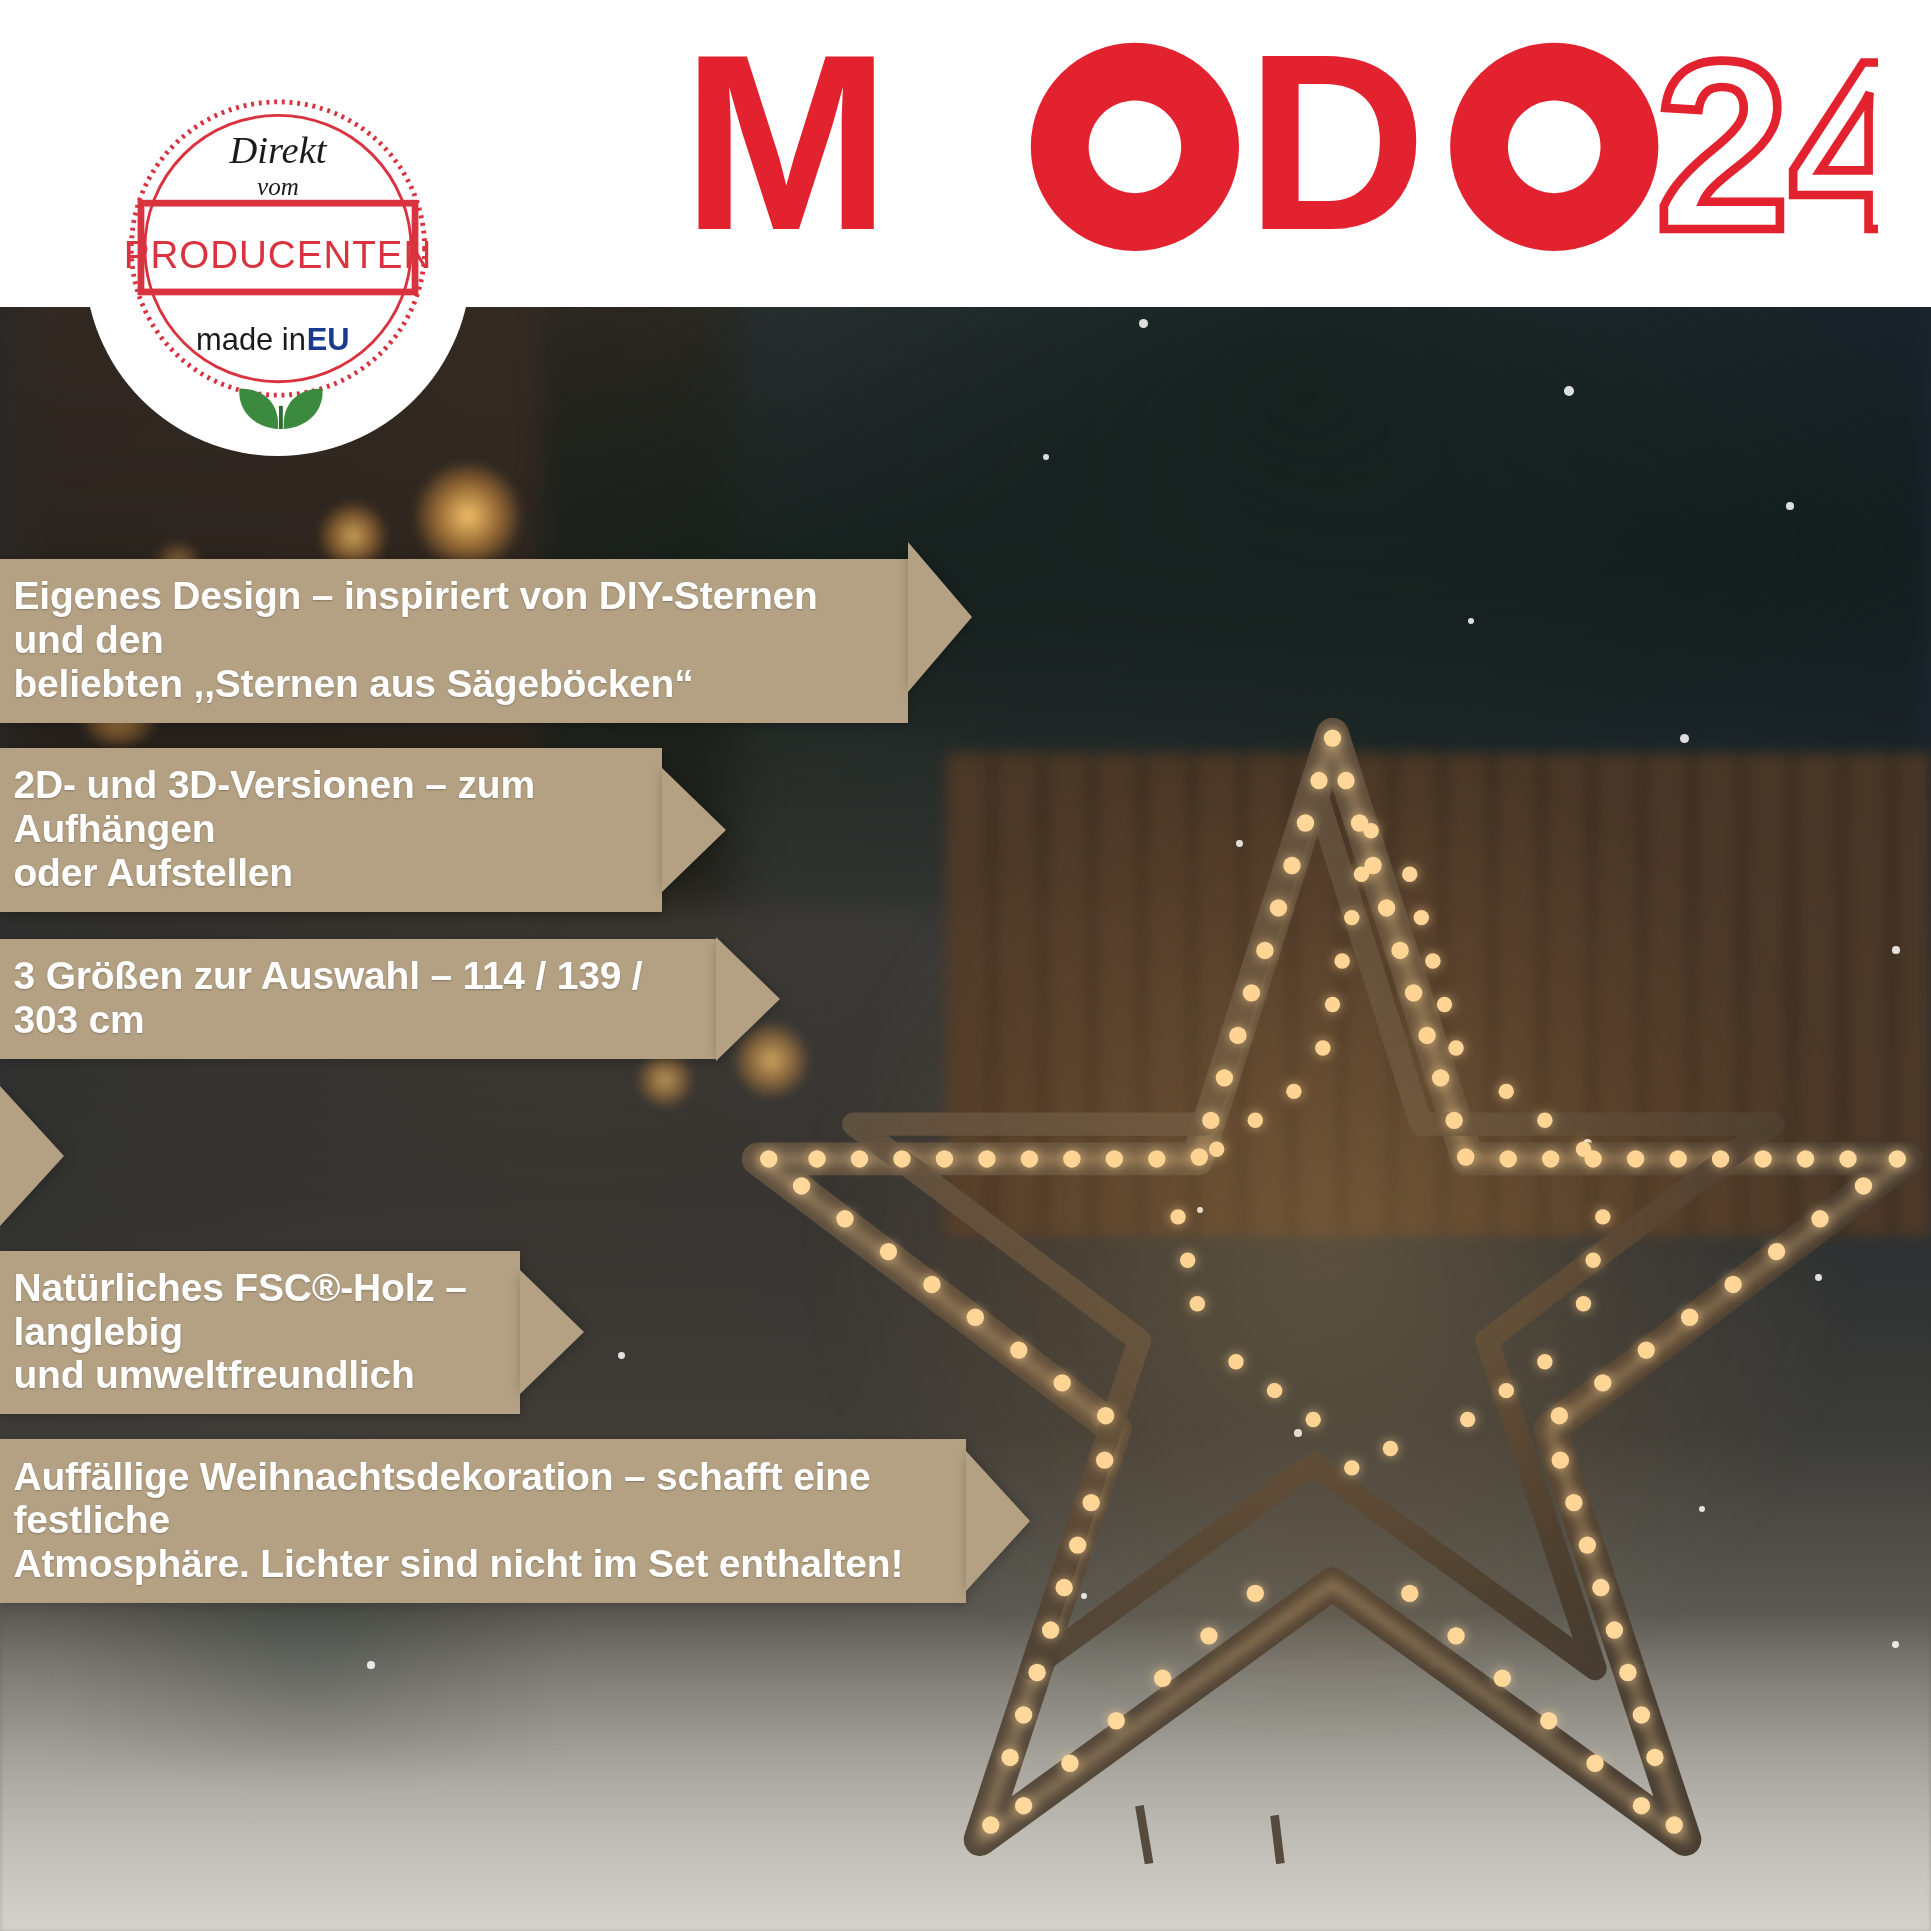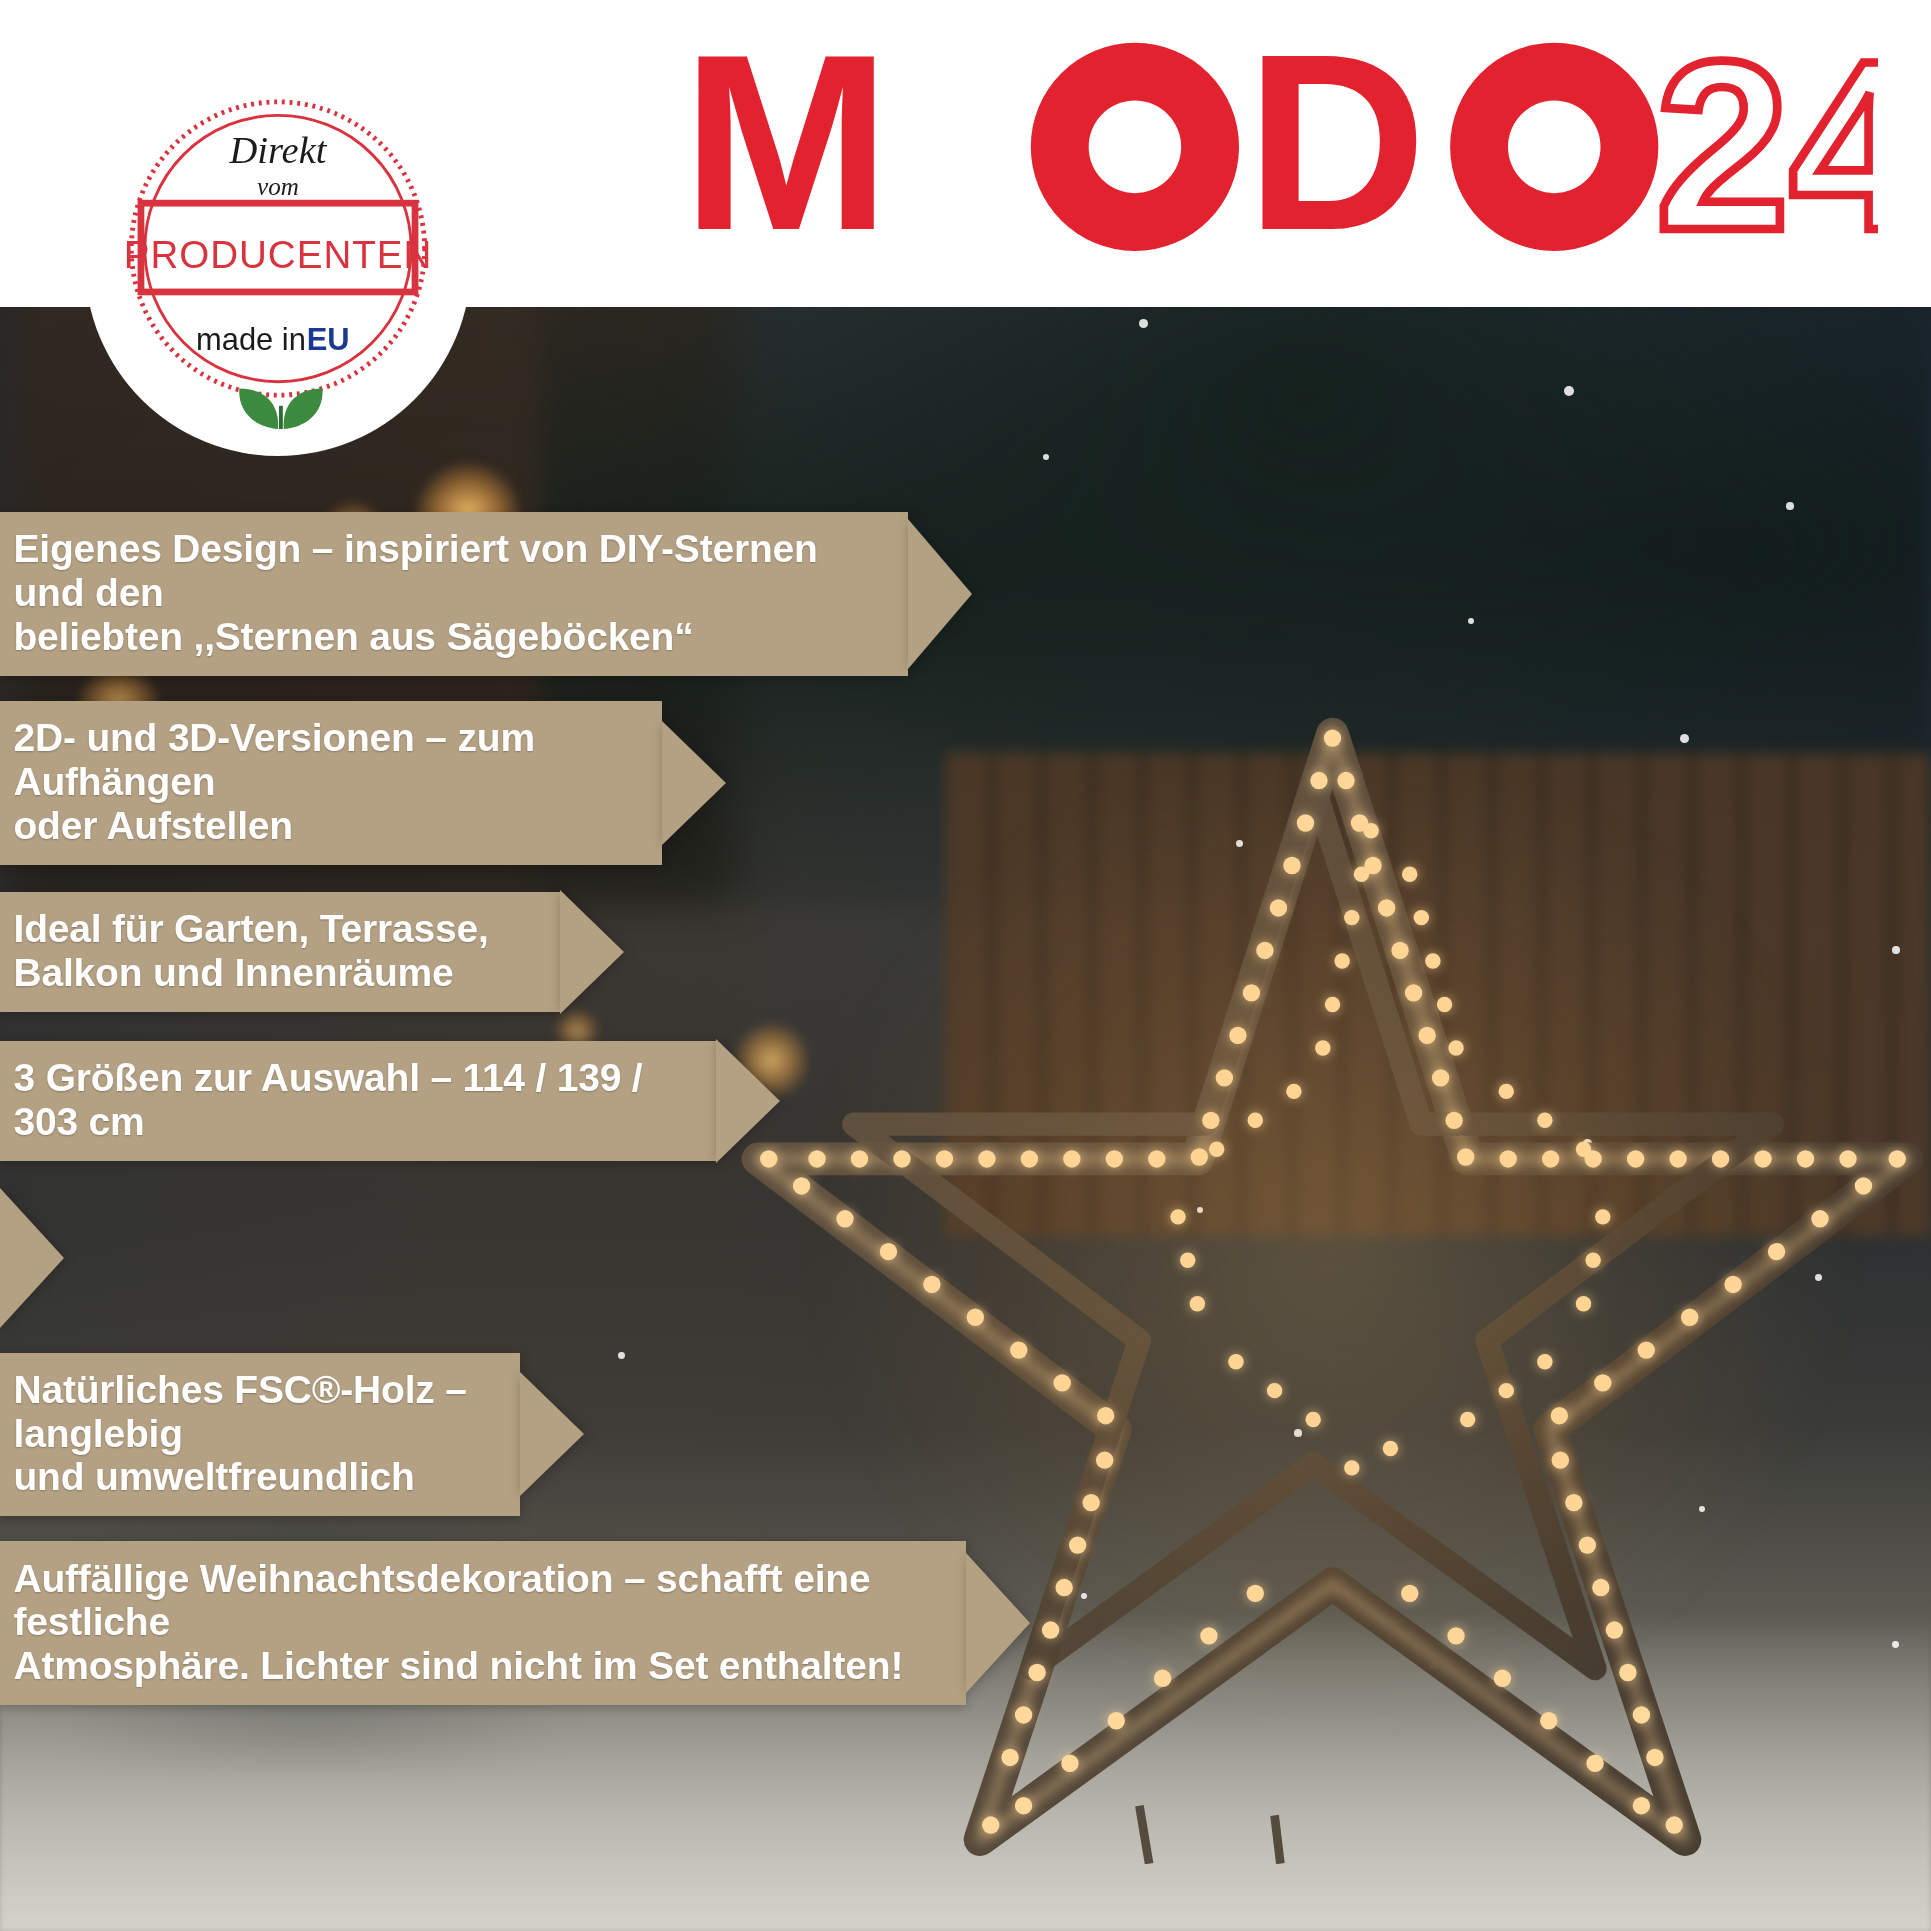--- a/index.html
+++ b/index.html
@@ -170,21 +170,21 @@
     filter: drop-shadow(1.9px 1.9px 5.8px rgba(0,0,0,0.25));
   }
   .arrow-text {
     font-size: 39px;
     line-height: 1.12;
     font-weight: bold;
     letter-spacing: -0.2px;
     text-shadow: 0 1px 1.9px rgba(0,0,0,0.25);
     white-space: pre-line;
   }
-  .w1 .arrow-body { width: 908px; }
+  .w1 .arrow-body { width: 908px; margin-top: 47px; }
   .w1 .arrow-tip  { border-top-width: 75px; border-bottom-width: 75px; }
   .w2 .arrow-body { width: 830px; }
   .w3 .arrow-body { width: 662px; }
   .w4 .arrow-body { width: 560px; }
   .w5 .arrow-body { width: 716px; }
   .w6 .arrow-body { width: 716px; }
   .w7 .arrow-body { width: 520px; }
   .w8 .arrow-body { width: 966px; }
 
   .w1 .arrow-body { min-height: 124px; }
@@ -446,27 +446,20 @@
 
 
     <div class="arrow w3">
       <div class="arrow-body">
         <div class="arrow-text">2D- und 3D-Versionen – zum Aufhängen
  oder Aufstellen</div>
       </div>
       <div class="arrow-tip"></div>
     </div>
 
-    <div class="arrow w4">
-      <div class="arrow-body">
-        <div class="arrow-text">Ideal für Garten, Terrasse,
-Balkon und Innenräume</div>
-      </div>
-      <div class="arrow-tip"></div>
-    </div>
 
     <div class="arrow w5">
       <div class="arrow-body">
         <div class="arrow-text">3 Größen zur Auswahl – 114 / 139 / 303 cm</div>
       </div>
       <div class="arrow-tip"></div>
     </div>
 
     <div class="arrow w6">
       <div class="arrow-tip"></div>

